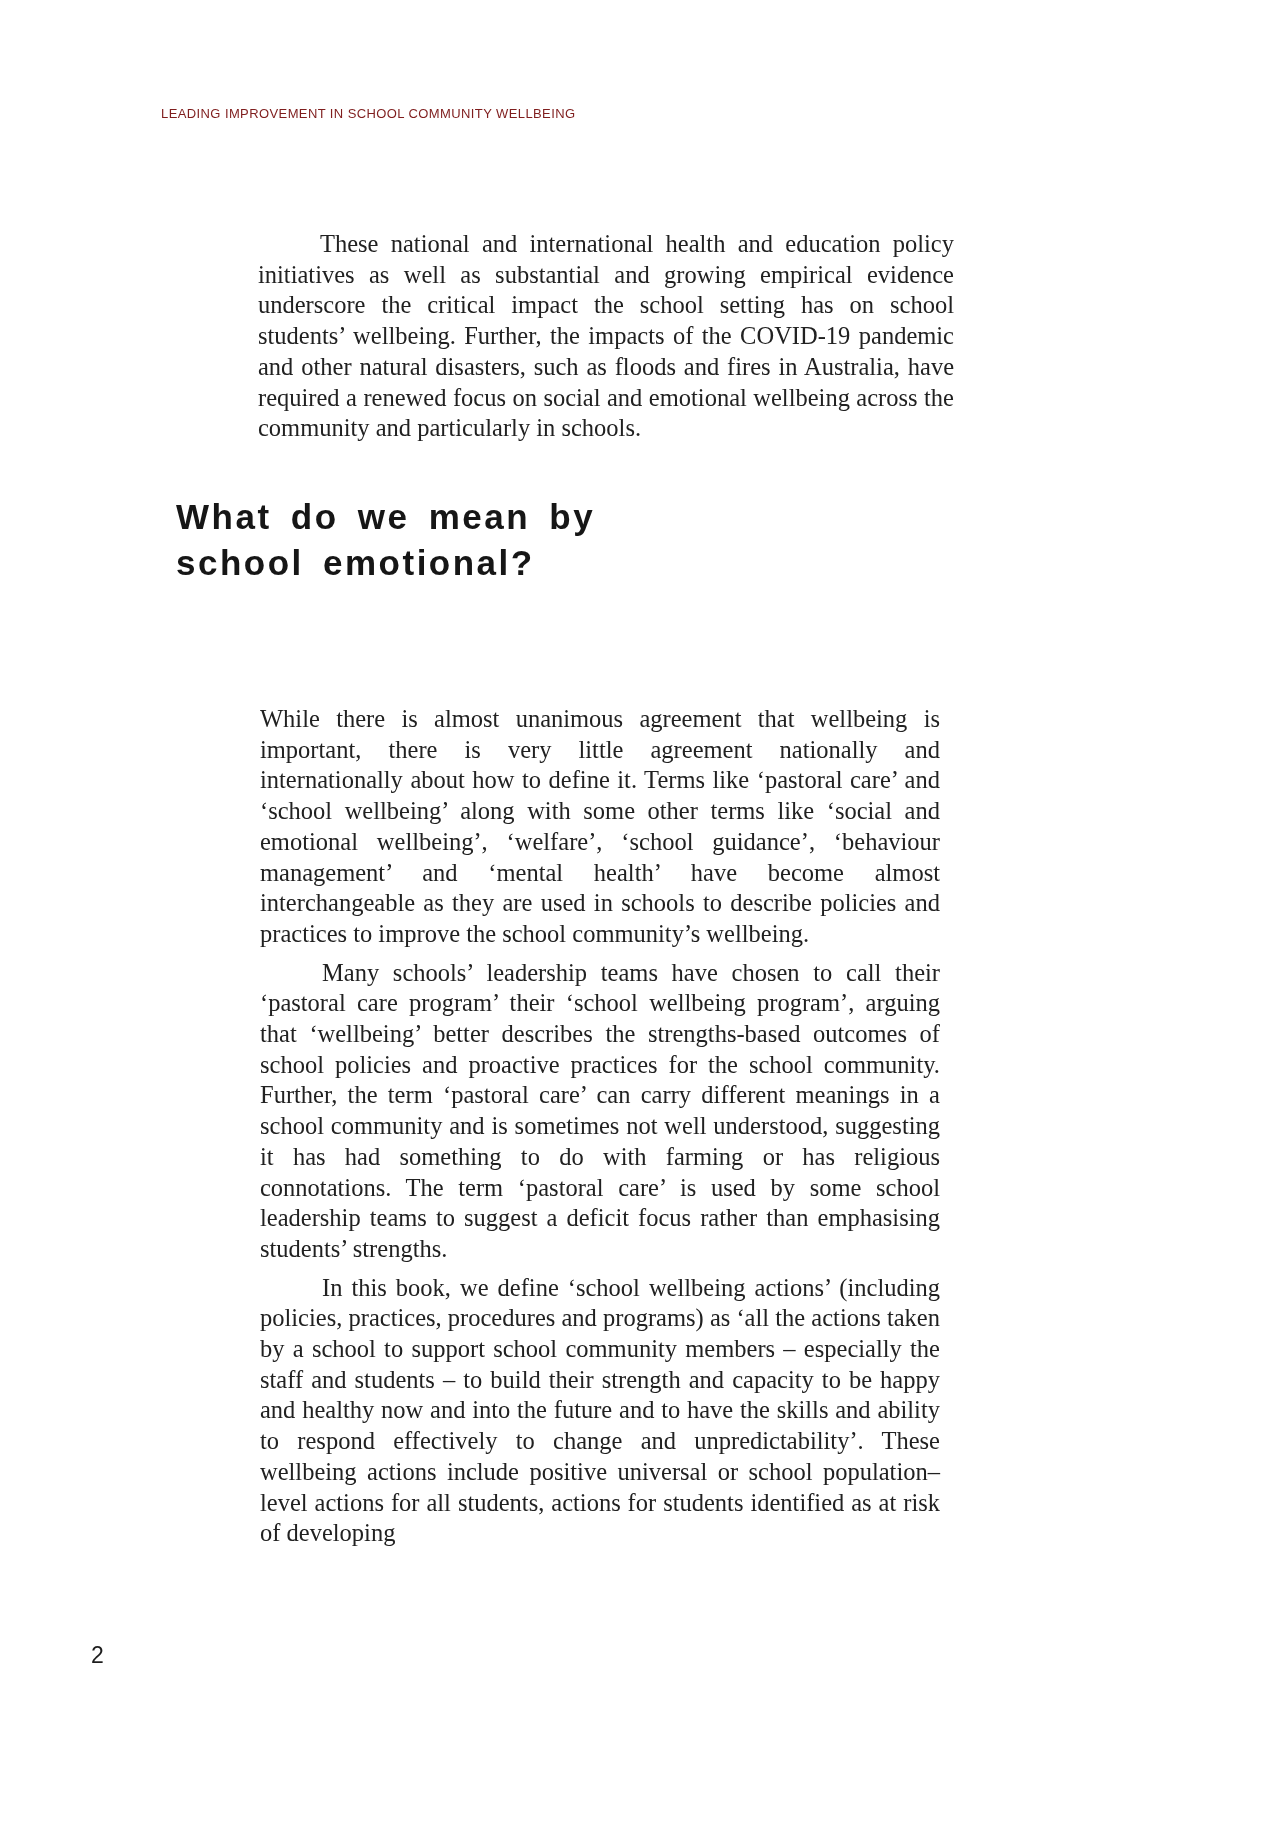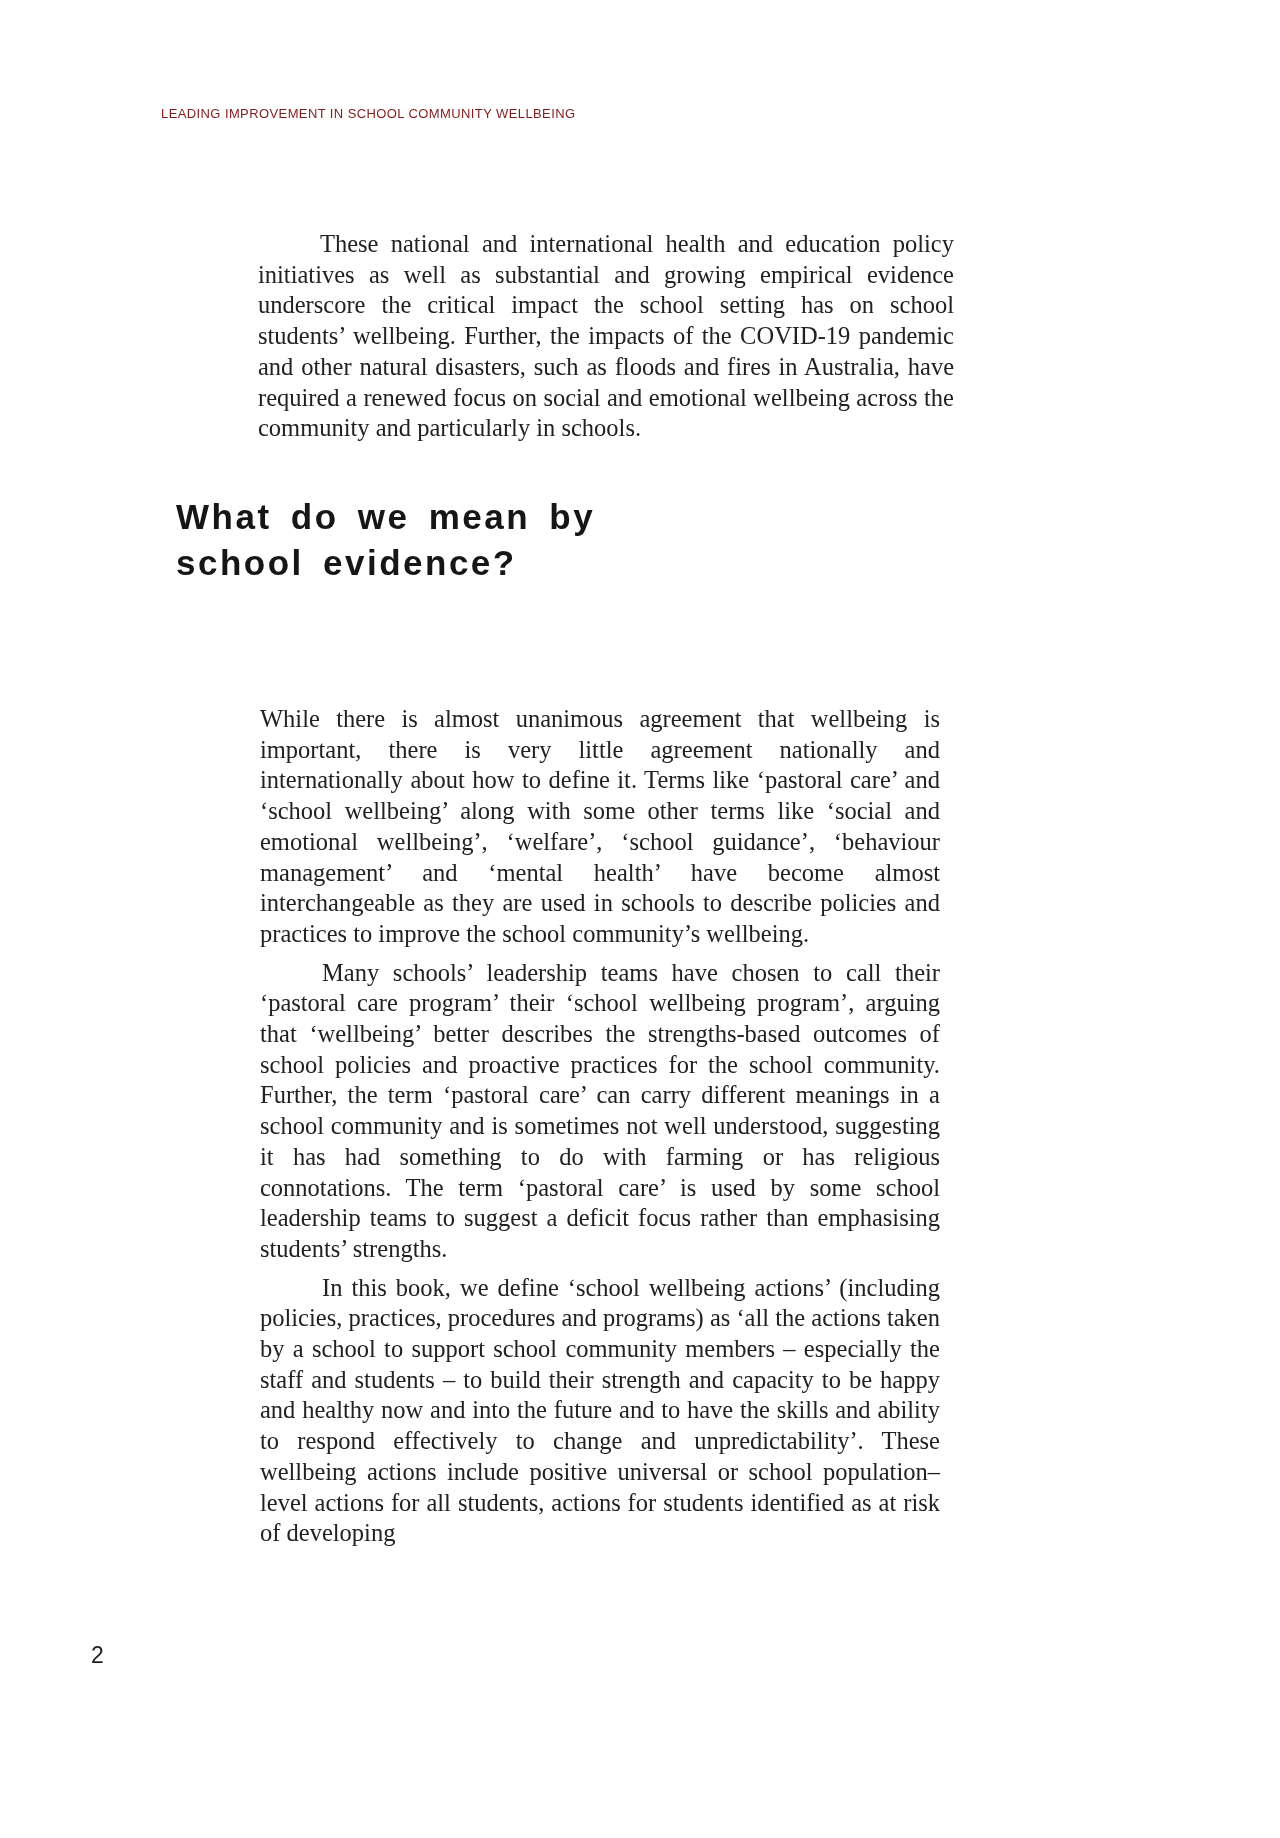--- a/index.html
+++ b/index.html
@@ -73,21 +73,21 @@
 <body>
 
 <div class="page">
 
   <div class="running-head">LEADING IMPROVEMENT IN SCHOOL COMMUNITY WELLBEING</div>
 
   <p class="body-text intro indent">These national and international health and education policy initiatives as well as substantial and growing empirical evidence underscore the critical impact the school setting has on school students’ wellbeing. Further, the impacts of the COVID-19 pandemic and other natural disasters, such as floods and fires in Australia, have required a renewed focus on social and emotional wellbeing across the community and particularly in schools.</p>
 
   <h1 class="heading">
     <span>What do we mean by</span><br>
-    <span>school evidence?</span>
+    <span>school emotional?</span>
   </h1>
 
   <div class="body-block">
     <p class="body-text">While there is almost unanimous agreement that wellbeing is important, there is very little agreement nationally and internationally about how to define it. Terms like ‘pastoral care’ and ‘school wellbeing’ along with some other terms like ‘social and emotional wellbeing’, ‘welfare’, ‘school guidance’, ‘behaviour management’ and ‘mental health’ have become almost interchangeable as they are used in schools to describe policies and practices to improve the school community’s wellbeing.</p>
     <p class="body-text indent">Many schools’ leadership teams have chosen to call their ‘pastoral care program’ their ‘school wellbeing program’, arguing that ‘wellbeing’ better describes the strengths-based outcomes of school policies and proactive practices for the school community. Further, the term ‘pastoral care’ can carry different meanings in a school community and is sometimes not well understood, suggesting it has had something to do with farming or has religious connotations. The term ‘pastoral care’ is used by some school leadership teams to suggest a deficit focus rather than emphasising students’ strengths.</p>
     <p class="body-text indent">In this book, we define ‘school wellbeing actions’ (including policies, practices, procedures and programs) as ‘all the actions taken by a school to support school community members – especially the staff and students – to build their strength and capacity to be happy and healthy now and into the future and to have the skills and ability to respond effectively to change and unpredictability’. These wellbeing actions include positive universal or school population–level actions for all students, actions for students identified as at risk of developing</p>
   </div>
 
   <div class="page-number">2</div>
 

